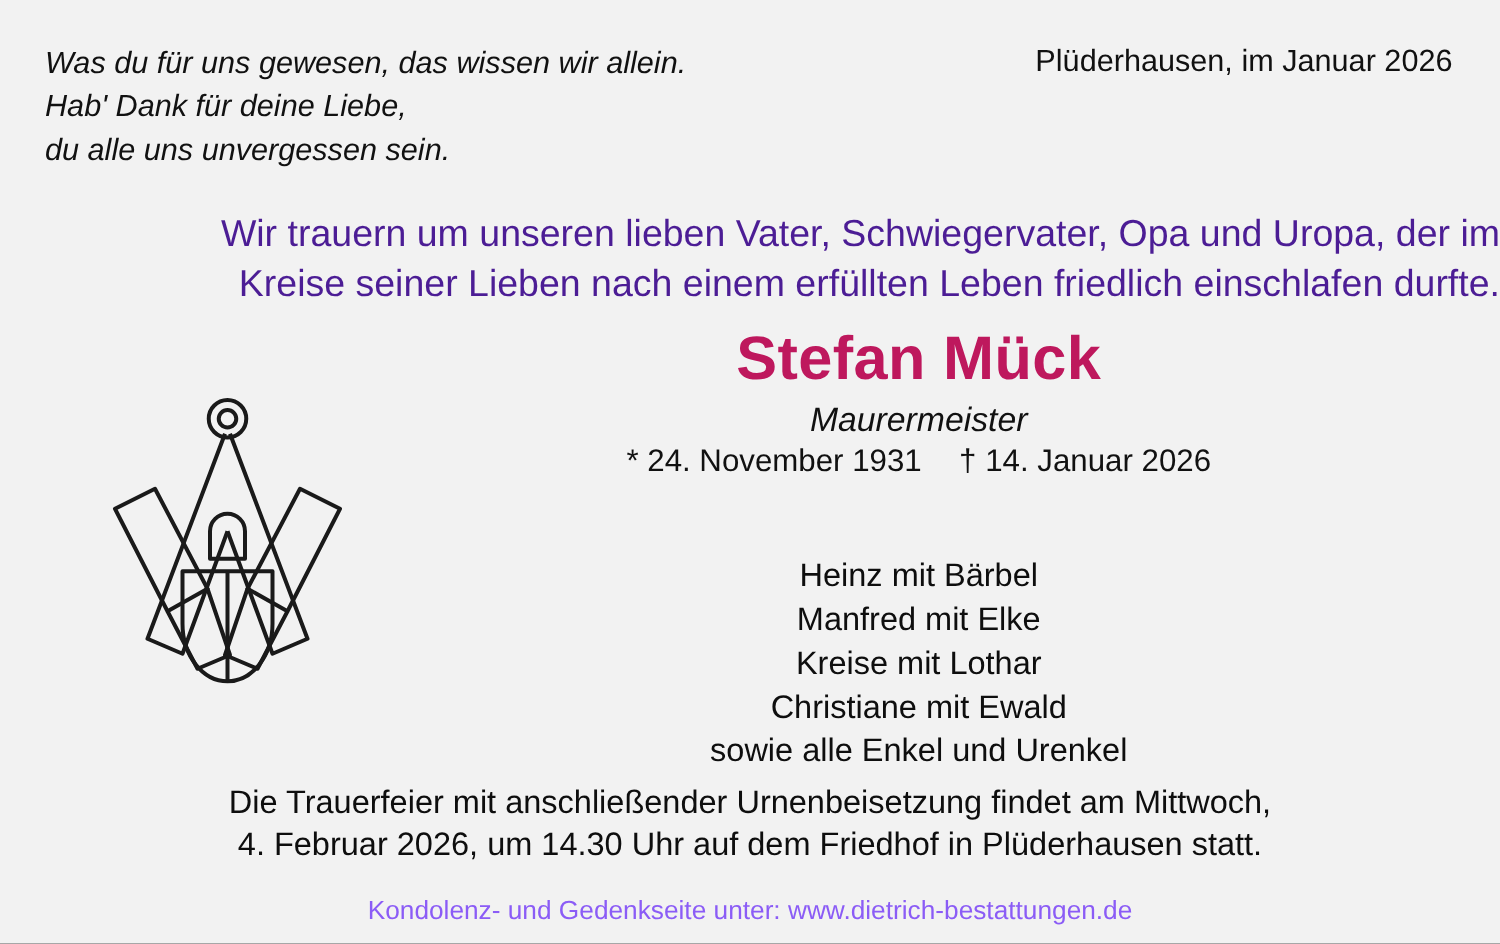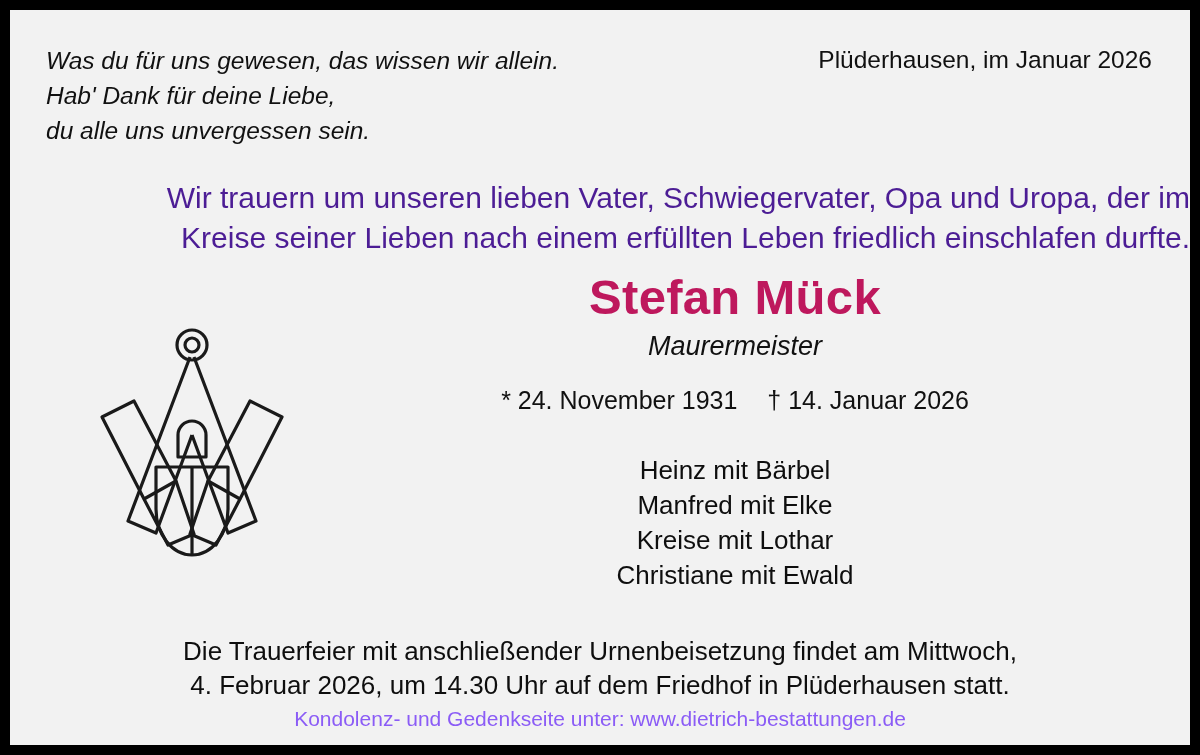--- a/index.html
+++ b/index.html
@@ -6,21 +6,20 @@
     margin: 0;
     padding: 0;
     background: #ffffff;
   }
   .page {
     position: relative;
     width: 1200px;
     height: 755px;
     background: #000000;
     box-sizing: border-box;
-    padding: 10px;
     font-family: "Liberation Sans", sans-serif;
     overflow: hidden;
   }
   .card {
     position: relative;
     width: 100%;
     height: 100%;
     background: #f2f2f2;
     box-sizing: border-box;
     overflow: hidden;
@@ -83,21 +82,21 @@
   }
   .profession {
     font-size: 27px;
     font-style: italic;
     color: #111111;
     margin-top: 8px;
   }
   .dates {
     font-size: 25px;
     color: #111111;
-    margin-top: 24px;
+    margin-top: 3px;
   }
   .dates .gap { display: inline-block; width: 16px; }
 
   
   .mourners {
     position: absolute;
     top: 443px;
     left: 330px;
     right: 60px;
     text-align: center;
@@ -192,20 +191,21 @@
         <span class="gap"></span>
         <span>† 14. Januar 2026</span>
       </div>
     </div>
 
     <div class="mourners">
       <div>Heinz mit Bärbel</div>
       <div>Manfred mit Elke</div>
       <div>Kreise mit Lothar</div>
       <div>Christiane mit Ewald</div>
+      <div>sowie alle Enkel und Urenkel</div>
     </div>
 
     <div class="funeral">
       <div>Die Trauerfeier mit anschließender Urnenbeisetzung findet am Mittwoch,</div>
       <div>4. Februar 2026, um 14.30 Uhr auf dem Friedhof in Plüderhausen statt.</div>
     </div>
 
     <div class="footer">Kondolenz- und Gedenkseite unter: www.dietrich-bestattungen.de</div>
 
   </div>

